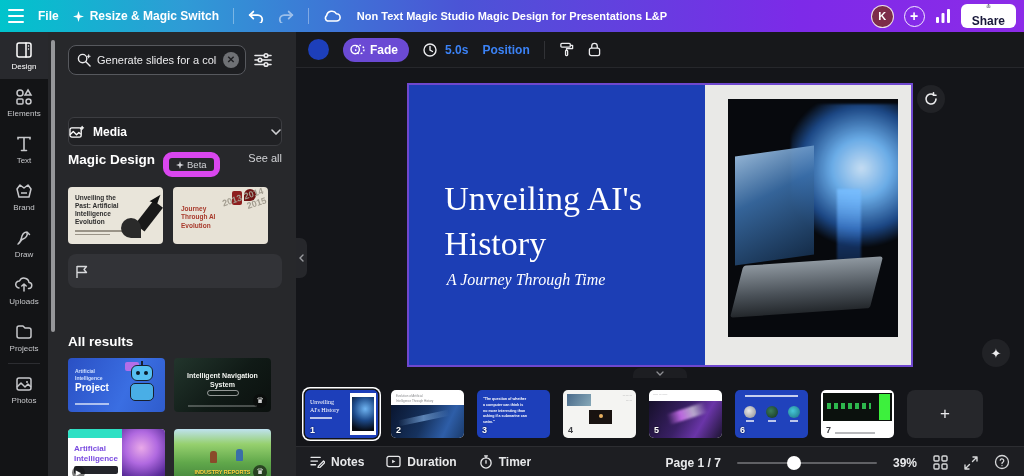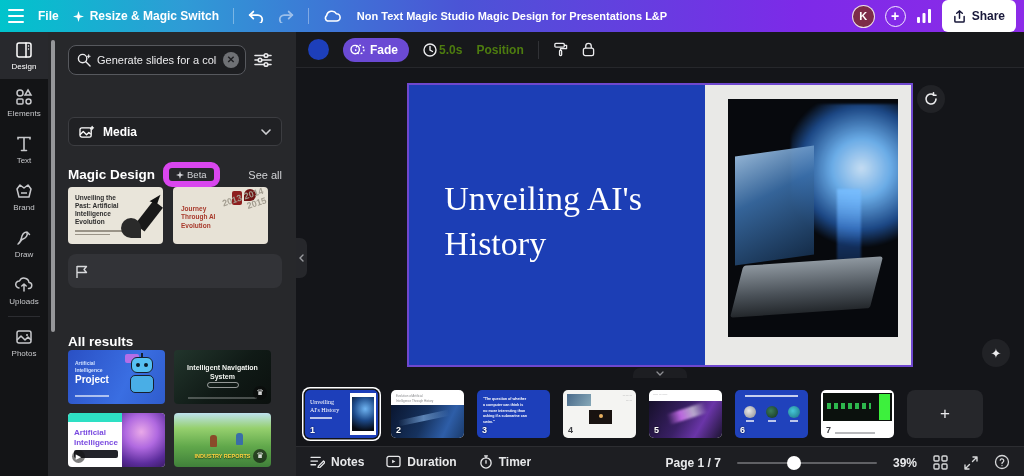--- a/index.html
+++ b/index.html
@@ -32,22 +32,22 @@
   .plus-circle {
     width:21px; height:21px; border-radius:50%; border:1.5px solid rgba(255,255,255,.9);
     display:flex; align-items:center; justify-content:center; font-size:14px; color:#fff; font-weight:bold; line-height:1;
   }
   .present-btn {
     height:24px; padding:0 10px; border-radius:6px; background:rgba(20,0,60,.18);
     border:1px solid rgba(255,255,255,.28); display:flex; align-items:center; gap:6px;
     color:#fff; font-size:12px; font-weight:bold;
   }
   .share-btn {
-    height:32px; padding:0 11px; border-radius:6px; background:#fff; color:#18183a;
-    display:flex; align-items:center; gap:6px; font-size:12px; font-weight:bold;
+    height:24px; padding:0 11px; border-radius:6px; background:#fff; color:#18183a;
+    display:flex; align-items:center; gap:6px; font-size:12px; font-weight:bold;flex-direction:column;
   }
   .dim { opacity:.5; }
 
   
   #sidebar {
     position:absolute; left:0; top:32px; width:48px; height:444px; background:#131416;
     display:flex; flex-direction:column; z-index:20;
   }
   .sb-item {
     height:47px; display:flex; flex-direction:column; align-items:center; justify-content:center;
@@ -79,26 +79,26 @@
   }
   .filter-btn { color:#e8e8ea; display:flex; align-items:center; }
 
   .tabs { position:absolute; left:20px; top:50px; width:220px; display:flex; justify-content:space-between; padding:0 4px; }
   .tab { font-size:12px; font-weight:bold; color:#a7a8ac; padding:6px 2px 9px; position:relative; cursor:pointer; }
   .tab.active { color:#fff; }
   .tab.active::after { content:""; position:absolute; left:-6px; right:-6px; bottom:0; height:3px; border-radius:2px; background:#8b3dff; }
 
   .media-row {
     position:absolute; left:20px; top:85px; width:214px; height:29px; background:#202124;
-    border:1px solid #3c3d41; border-radius:6px; display:flex; align-items:center; padding:0 10px; gap:8px;
+    border:1px solid #3c3d41; border-radius:6px; display:flex; align-items:center; padding:0 0; gap:8px;
   }
   .media-row .mr-label { font-size:12px; font-weight:bold; color:#fff; }
   .media-row .chev { margin-left:auto; color:#cfd0d3; }
 
-  .md-head { position:absolute; left:20px; top:130px; width:214px; display:flex; align-items:center; }
+  .md-head { position:absolute; left:20px; top:120px; width:214px; display:flex; align-items:flex-start; }
   .md-title { font-size:13.5px; font-weight:bold; color:#fff; }
   .beta-pill {
     margin-left:8px; display:flex; align-items:center; gap:3px; border:6px solid #d946ef; border-radius:9px;
     padding:1px 7px; font-size:9.5px; color:#d2d3d6;
   }
   .see-all { margin-left:auto; font-size:11px; color:#d2d3d6; cursor:pointer; }
 
   .md-thumbs { position:absolute; left:20px; top:155px; display:flex; gap:10px; }
   .thumb { border-radius:4px; overflow:hidden; position:relative; cursor:pointer; }
   .md-thumb { width:95px; height:57px; background:#e9e5da; }
@@ -116,21 +116,21 @@
   .disclaimer {
     position:absolute; left:20px; top:222px; width:214px; background:#323337; border-radius:8px;
     padding:9px 10px 9px 8px; display:flex; gap:8px;
   }
   .disclaimer .dc-text { font-size:11px; color:#d8d9dc; line-height:1.45; }
   .dc-link { color:#a78bfa; text-decoration:underline; cursor:pointer; }
   .flag { color:#d8d9dc; margin-top:2px; }
 
   .all-results-title { position:absolute; left:20px; top:302px; font-size:13.5px; font-weight:bold; color:#fff; }
   .res-grid { position:absolute; left:20px; top:318px; display:grid; grid-template-columns:97px 97px; gap:9px; }
-  .res-thumb { width:97px; height:54px; }
+  .res-thumb { width:97px; height:54px;margin-top:8px; }
 
   .r1c1 { background:linear-gradient(115deg,#2a50c4 0%,#3a6ee2 60%,#2f5ccc 100%); }
   .r1c1 .rt-chip { position:absolute; right:26px; top:4px; width:14px; height:9px; background:#b36ee8; border-radius:2px; }
   .rt-ai-small { position:absolute; left:7px; top:10px; width:48px; font-size:5px; font-weight:bold; color:#cfe0ff; line-height:1.3; }
   .rt-ai-big { position:absolute; left:7px; top:24px; font-size:10px; font-weight:bold; color:#fff; }
   .rt-line { position:absolute; left:7px; bottom:7px; width:34px; height:2px; background:rgba(255,255,255,.6); }
   .robot { position:absolute; right:8px; top:7px; width:30px; height:42px; }
   .robot .head { width:22px; height:16px; margin:0 auto; background:#56c0f2; border:1.5px solid #17202e; border-radius:6px; position:relative; }
   .robot .head::before, .robot .head::after { content:""; position:absolute; top:5px; width:4px; height:4px; border-radius:50%; background:#0b1b2a; }
   .robot .head::before { left:4px; } .robot .head::after { right:4px; }
@@ -170,21 +170,21 @@
   #main { position:absolute; left:296px; top:32px; width:728px; height:444px; }
   #editor-toolbar {
     position:absolute; left:0; top:0; width:728px; height:36px; background:#17181b;
     border-bottom:1px solid #26272b; display:flex; align-items:center; padding:0 12px; gap:14px;
   }
   .color-swatch { width:21px; height:21px; border-radius:50%; background:#1d3fba; cursor:pointer; }
   .fade-pill {
     height:24px; padding:0 11px 0 7px; border-radius:12px; background:#6b4ad4; display:flex; align-items:center; gap:5px;
     color:#fff; font-size:12px; font-weight:bold; cursor:pointer;
   }
-  .tbr-item { display:flex; align-items:center; gap:2px; color:#4d7c0f; font-size:12px; font-weight:bold; cursor:pointer; }
+  .tbr-item { display:flex; align-items:center; gap:8px; color:#3b82f6; font-size:12px; font-weight:bold; cursor:pointer; }
   .v-div { width:1px; height:18px; background:#313236; }
 
   #canvas { position:absolute; left:0; top:37px; width:728px; height:309px; }
   #slide {
     position:absolute; left:111px; top:14px; width:506px; height:284px;
     border:2px solid #6f48cf; background:#1c3eb5; overflow:hidden; cursor:pointer;
   }
   .slide-right { position:absolute; right:0; top:0; width:41%; height:100%; background:#e9e9e7; }
   .slide-photo {
     position:absolute; left:63.5%; top:5%; width:34%; height:85%; background:#07090d; overflow:hidden;
@@ -384,20 +384,26 @@
         </svg>
       <span class="sb-label">Draw</span>
     </div>
     <div class="sb-item">
       <svg width="18" height="18" viewBox="0 0 18 18" fill="none" stroke="#c7c8cb" stroke-width="1.5" stroke-linecap="round">
           <path d="M4 12a3.5 3.5 0 0 1 .5-7 5 5 0 0 1 9.5 1.5 3 3 0 0 1-.5 6" stroke-linejoin="round"></path>
           <path d="M9 8v7M6.8 10L9 8l2.2 2"></path>
         </svg>
       <span class="sb-label">Uploads</span>
     </div>
+    <div class="sb-item">
+      <svg width="18" height="18" viewBox="0 0 18 18" fill="none" stroke="#c7c8cb" stroke-width="1.5">
+          <path d="M2 5a2 2 0 0 1 2-2h4l2 2h4a2 2 0 0 1 2 2v6a2 2 0 0 1-2 2H4a2 2 0 0 1-2-2z" stroke-linejoin="round"></path>
+        </svg>
+      <span class="sb-label">Projects</span>
+    </div>
     <div class="sb-sep"></div>
     <div class="sb-item">
       <svg width="18" height="18" viewBox="0 0 18 18" fill="none" stroke="#c7c8cb" stroke-width="1.5">
           <rect x="2" y="3" width="14" height="12" rx="2"></rect>
           <path d="M2 12l4-4 4 4 3-3 3 3" stroke-linejoin="round"></path>
           <circle cx="12" cy="7" r="1" fill="#c7c8cb" stroke="none"></circle>
         </svg>
       <span class="sb-label">Photos</span>
     </div>
   </div>
@@ -562,20 +568,21 @@
     <div id="canvas">
       <div id="slide">
         <div class="slide-right"></div>
         <div class="slide-photo">
           <div class="sp-brain"></div>
           <div class="sp-screen"></div>
           <div class="sp-beam"></div>
           <div class="sp-keyboard"></div>
         </div>
         <div class="slide-title">Unveiling AI's History</div>
+        <div class="slide-subtitle">A Journey Through Time</div>
       </div>
 
       <div class="float-btn" id="refresh-btn">
         <svg width="14" height="14" viewBox="0 0 14 14" fill="none" stroke="#ececee" stroke-width="1.6" stroke-linecap="round">
             <path d="M12 7A5 5 0 1 1 9.5 2.7"></path>
             <path d="M9.5 0.8v2.4H12" stroke-linejoin="round"></path>
           </svg>
       </div>
       <div class="float-btn" id="assistant-btn">
         <span>✦</span>

